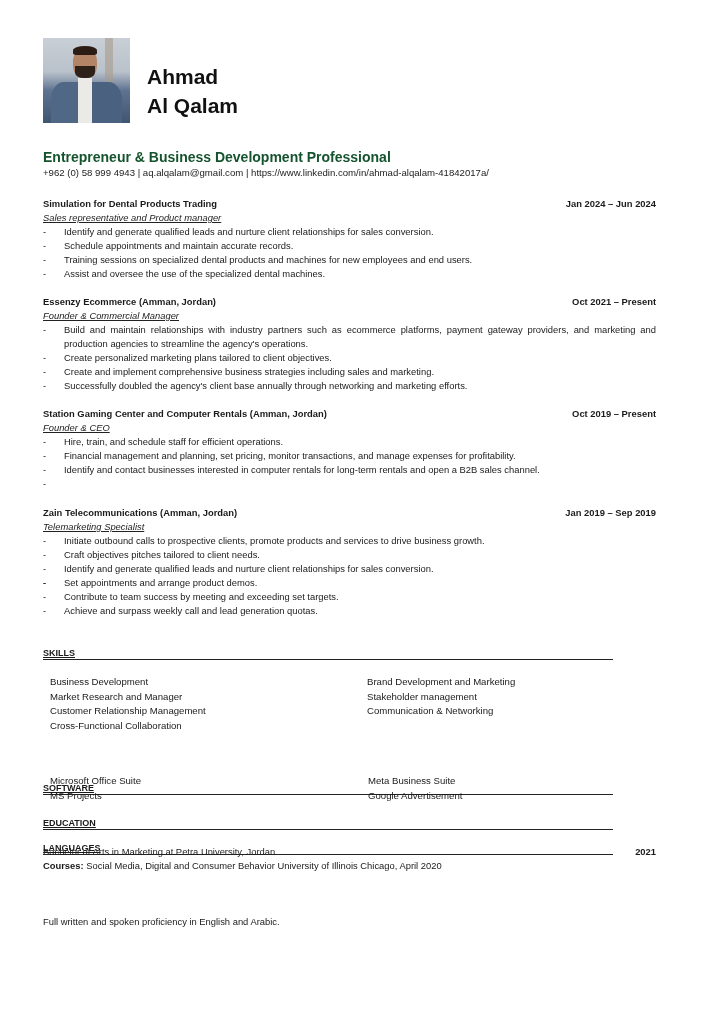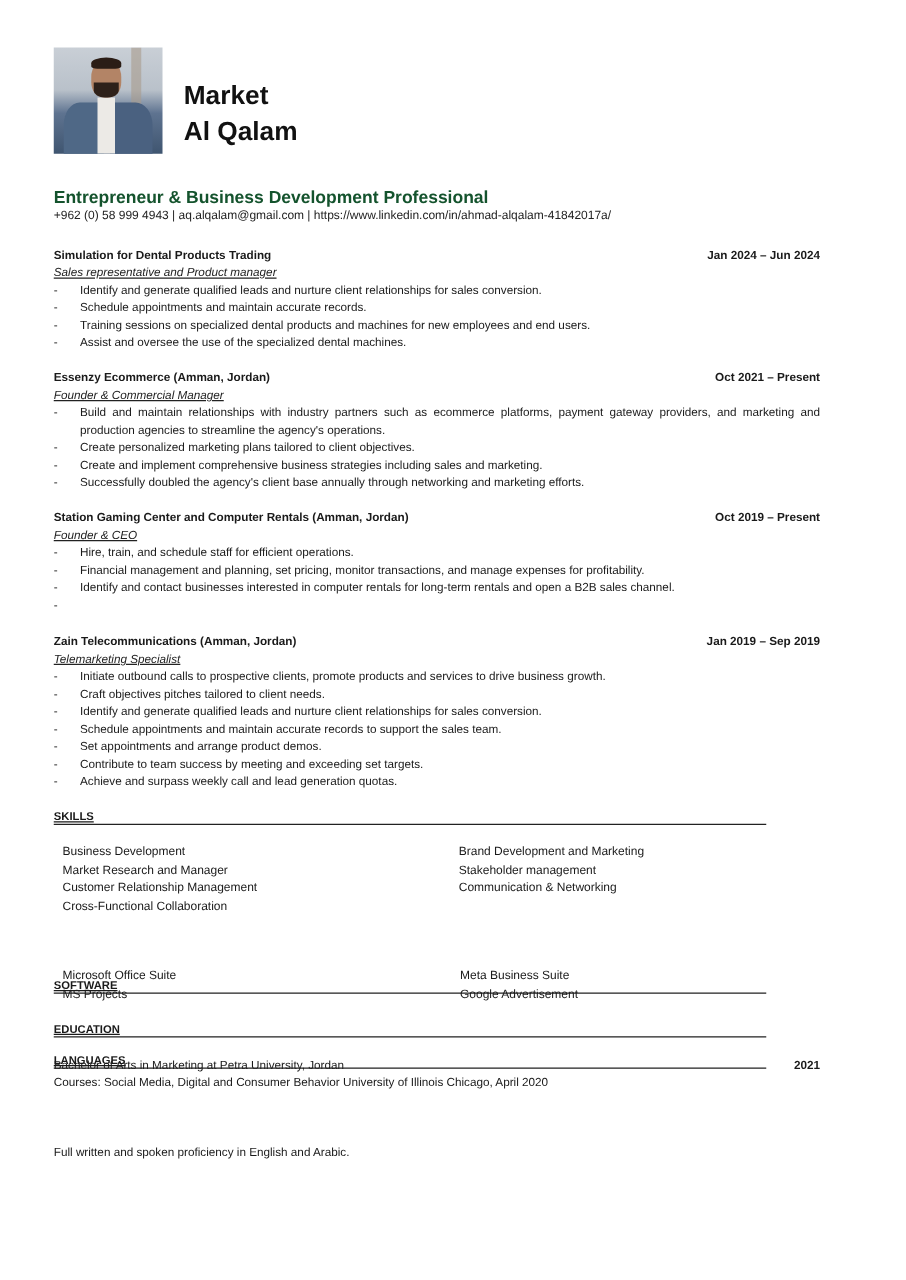--- a/index.html
+++ b/index.html
@@ -33,39 +33,39 @@
   .bullets { margin: 0; padding: 0; list-style: none; }
   .bullets li { position: relative; padding-left: 21px; text-align: justify; }
   .bullets li .dash { position: absolute; left: 0; top: 0; }
 
   
   .section-title { position: absolute; left: 43px; width: 570px; font-size: 9px; font-weight: bold;
                    text-decoration: underline; border-bottom: 1.5px solid #222; line-height: 12px; height: 12px; }
   .col { position: absolute; font-size: 9.6px; line-height: 14.6px; }
   .edu { position: absolute; left: 43px; width: 613px; font-size: 9.4px; line-height: 14px; }
   .edu .year { position: absolute; right: 0; top: 0; font-weight: bold; }
-  .bold { font-weight: normal; margin-top: 15px; }
+  .bold { font-weight: bold; margin-top: 15px; }
 </style>
 </head>
 <body>
 
 <div class="page">
 
   <div class="photo">
     <div class="bg-post"></div>
     <div class="jacket-l"></div>
     <div class="jacket-r"></div>
     <div class="shirt"></div>
     <div class="head"></div>
     <div class="hair"></div>
     <div class="beard"></div>
   </div>
 
   <div class="name">
-    <div>Market</div>
+    <div>Ahmad</div>
     <div>Al Qalam</div>
   </div>
 
   <div class="headline">Entrepreneur &amp; Business Development Professional</div>
   <div class="contact">+962 (0) 58 999 4943 | aq.alqalam@gmail.com | https://www.linkedin.com/in/ahmad-alqalam-41842017a/</div>
 
   <div class="job" style="top:197px;">
     <div class="job-head">
       <span class="company">Simulation for Dental Products Trading</span>
       <span class="dates">Jan 2024 – Jun 2024</span>
@@ -110,21 +110,21 @@
   <div class="job" style="top:506px;">
     <div class="job-head">
       <span class="company">Zain Telecommunications (Amman, Jordan)</span>
       <span class="dates">Jan 2019 – Sep 2019</span>
     </div>
     <div class="role">Telemarketing Specialist</div>
     <ul class="bullets">
       <li><span class="dash">-</span><span>Initiate outbound calls to prospective clients, promote products and services to drive business growth.</span></li>
       <li><span class="dash">-</span><span>Craft objectives pitches tailored to client needs.</span></li>
       <li><span class="dash">-</span><span>Identify and generate qualified leads and nurture client relationships for sales conversion.</span></li>
-      <li><span class="dash">-</span><span>Schedule appointments and maintain accurate records to support the sales team.</span></li>
+      <li><span class="dash">-</span></li>
       <li><span class="dash">-</span><span>Set appointments and arrange product demos.</span></li>
       <li><span class="dash">-</span><span>Contribute to team success by meeting and exceeding set targets.</span></li>
       <li><span class="dash">-</span><span>Achieve and surpass weekly call and lead generation quotas.</span></li>
     </ul>
   </div>
 
   <div class="section-title" style="top:647px;">SKILLS</div>
   <div class="col" style="left:50px; top:675px;">
     <div>Business Development</div>
     <div>Market Research and Manager</div>

